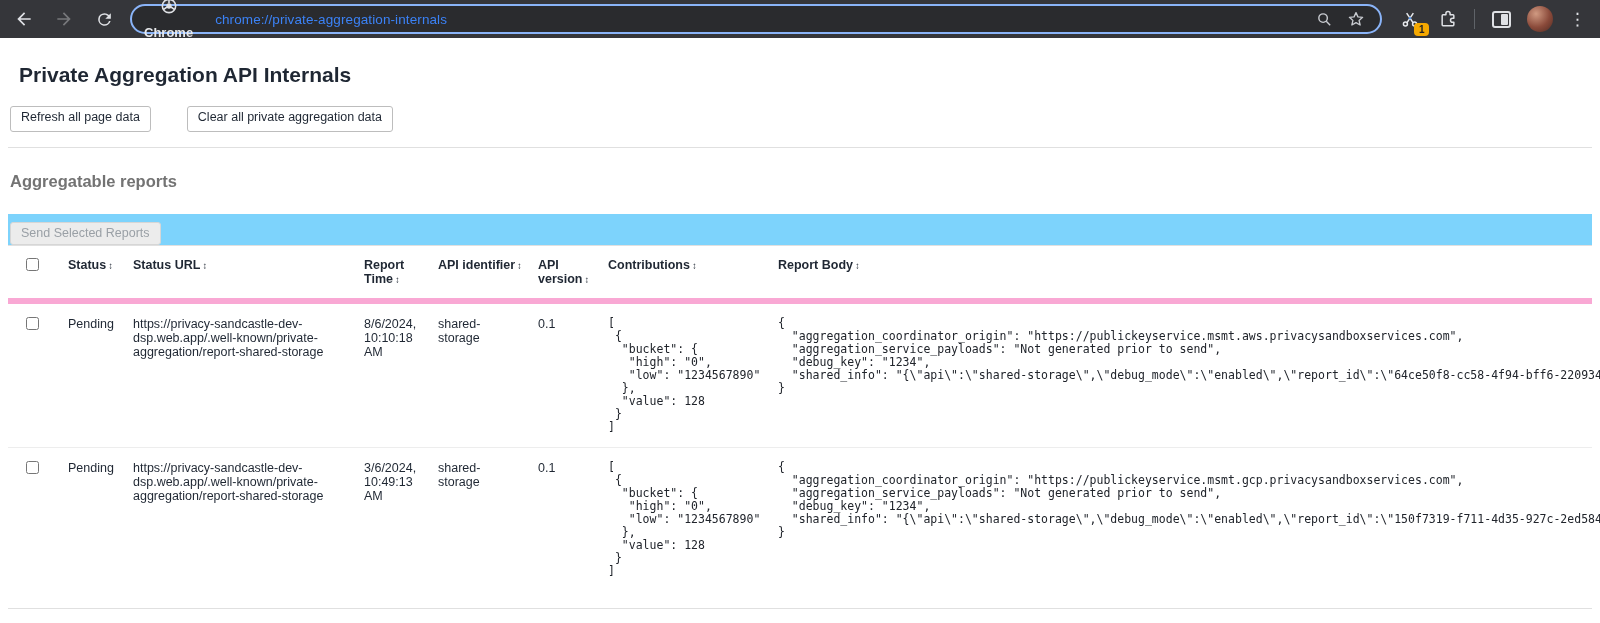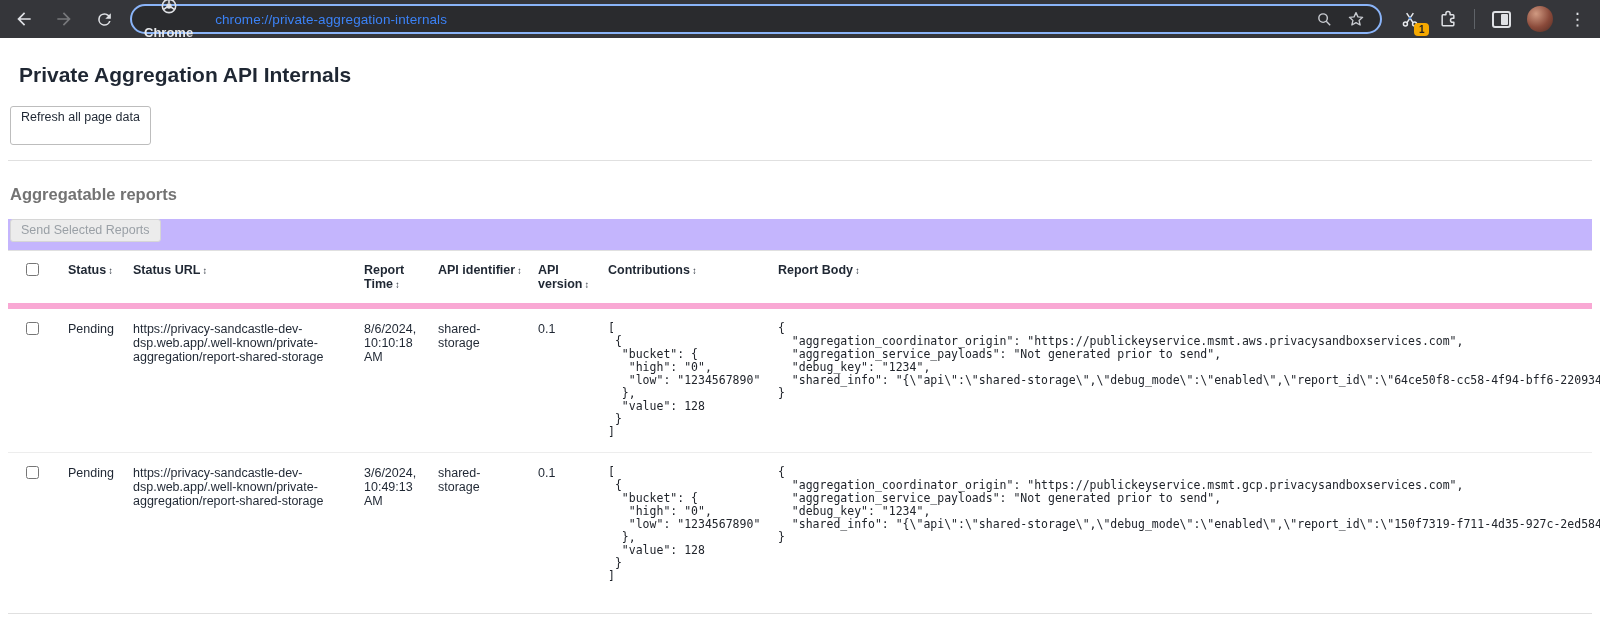--- a/index.html
+++ b/index.html
@@ -31,24 +31,24 @@
   .avatar { width: 26px; height: 26px; border-radius: 50%;
     background: radial-gradient(circle at 35% 30%, #d09a82 0%, #a express 30%, #8a4a3a 55%, #4e2a22 100%);
     background: radial-gradient(circle at 35% 30%, #d09a82 0%, #8a4a3a 55%, #4e2a22 100%); cursor: pointer; }
   .kebab { color: #dfe1e5; font-size: 17px; line-height: 17px; cursor: pointer; padding: 0 2px; }
 
   
   .main { padding: 0 8px; }
   .page-title { margin-top: 25px; margin-left: 11px; font-size: 21px; font-weight: 700; color: #1f2733; }
   .btn-row { margin-top: 19px; margin-left: 2px; display: flex; gap: 36px; }
   .btn { font-family: "Liberation Sans", sans-serif; font-size: 12.5px; color: #1f2733;
-    background: #fff; border: 1px solid #bdbdbd; border-radius: 3px; padding: 3px 10px 20px; cursor: pointer; }
+    background: #fff; border: 1px solid #bdbdbd; border-radius: 3px; padding: 3px 10px 7px; cursor: pointer; }
   .divider { border: none; border-top: 1px solid #e0e0e0; margin-top: 15px; }
   .section-heading { margin-top: 24px; margin-left: 2px; font-size: 16.5px; font-weight: 700; color: #737373; }
-  .toolbar-band { margin-top: 15px; height: 31px; background: #c4b5fd; display: flex; align-items: flex-start; }
+  .toolbar-band { margin-top: 23px; height: 31px; background: #7dd3fc; display: flex; align-items: flex-end; }
   .btn-disabled { font-family: "Liberation Sans", sans-serif; font-size: 12.5px; color: #9aa0a6;
     background: #ececec; border: 1px solid #d6d6d6; border-radius: 3px; padding: 3px 10px 4px; margin-left: 2px; }
 
   
   table { width: 100%; border-collapse: collapse; table-layout: fixed; border-top: 1px solid #e0e0e0; }
   col.c-check { width: 60px; } col.c-status { width: 65px; } col.c-url { width: 231px; }
   col.c-time { width: 74px; } col.c-apiid { width: 100px; } col.c-apiver { width: 70px; }
   col.c-contrib { width: 170px; } col.c-body { width: auto; }
   th { text-align: left; vertical-align: top; font-size: 12.5px; font-weight: 700; color: #1f2733;
     padding: 12px 16px 12px 0; border-bottom: 6px solid #f9a8d4; cursor: pointer; }
@@ -149,20 +149,21 @@
       <span>⋮</span>
     </div>
   </div>
 </div>
 
 <div class="main">
   <h1 class="page-title">Private Aggregation API Internals</h1>
 
   <div class="btn-row">
     <button class="btn">Refresh all page data</button>
+    <button class="btn">Clear all private aggregation data</button>
   </div>
 
   <hr class="divider">
 
   <h2 class="section-heading">Aggregatable reports</h2>
 
   <div class="toolbar-band">
     <button class="btn-disabled" disabled="">Send Selected Reports</button>
   </div>
 

